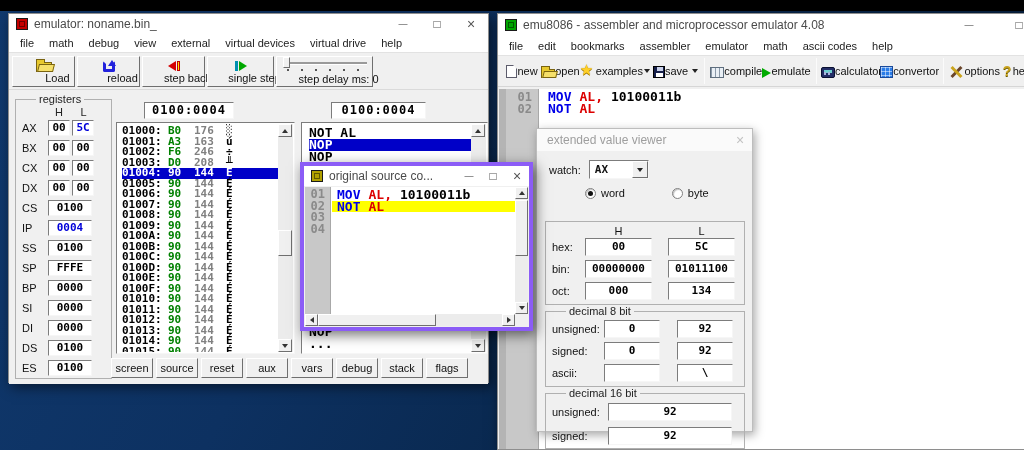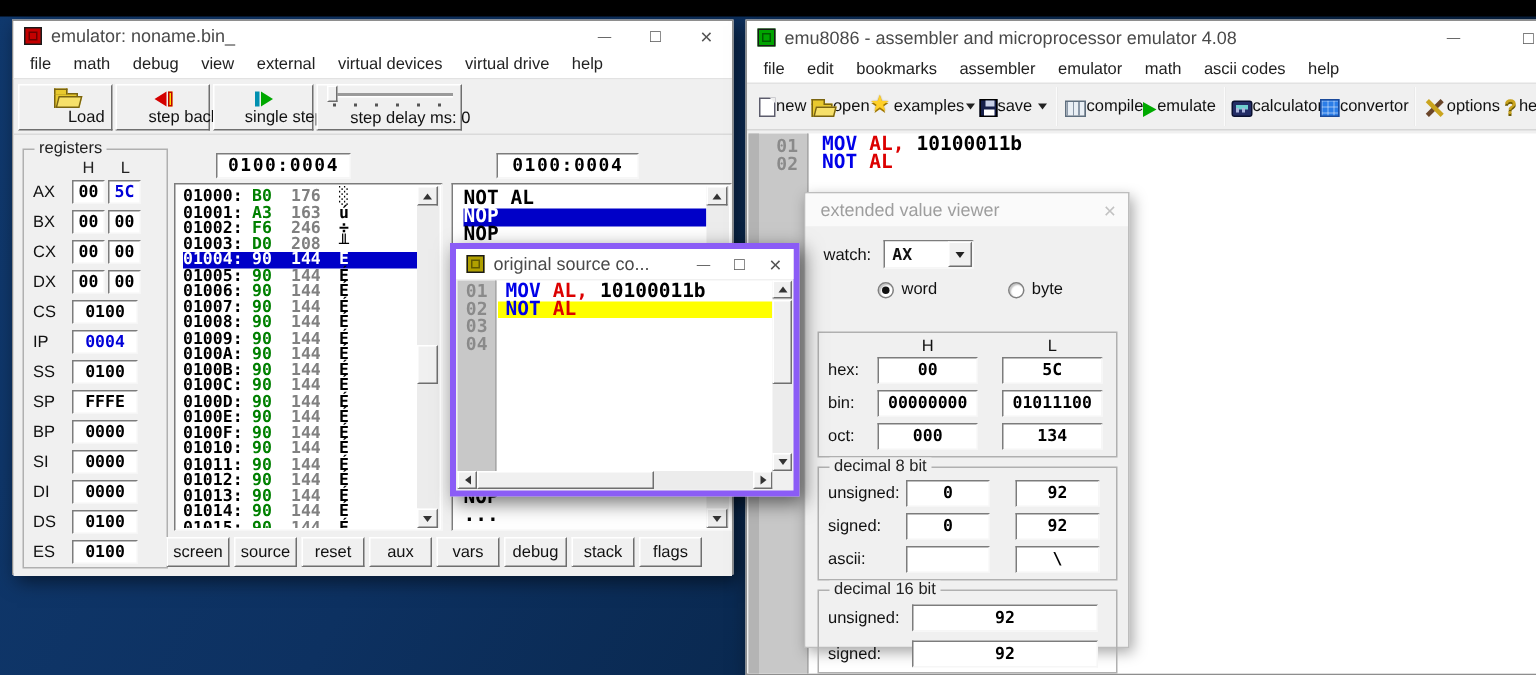--- a/index.html
+++ b/index.html
@@ -21,21 +21,21 @@
   .chip::before{content:"";position:absolute;inset:2px;border:1px solid rgba(0,0,0,.45);}
   .chip.red{background:#c40000;}
   .chip.green{background:#00a400;}
   .chip.gold{background:#b0a000;}
   .menu{display:flex;align-items:center;background:#fff;font-size:11px;color:#222;padding:0 0 0 11px;gap:15px;border-bottom:1px solid #e2e2e2;}
   .mi{white-space:nowrap;}
   
   .raised{background:#f0f0f0;border:1px solid;border-color:#ffffff #6f6f6f #6f6f6f #ffffff;}
   .sunken{background:#fff;border:1px solid;border-color:#7c7c7c #f6f6f6 #f6f6f6 #7c7c7c;}
   .gb{position:absolute;border:1px solid #b0b0b0;}
-  .gb .lg{position:absolute;top:-7px;left:7px;background:#f0f0f0;font-size:11px;color:#222;padding:0 3px;white-space:nowrap;}
+  .gb .lg{position:absolute;top:-7px;left:20px;background:#f0f0f0;font-size:11px;color:#222;padding:0 3px;white-space:nowrap;}
   
   #emu-win{left:8px;top:13px;width:481px;height:370px;}
   #emu-win .tbar{height:20px;}
   #emu-win .menu{height:19px;}
   .etoolbar{height:36px;display:flex;align-items:center;padding:2px 0 2px 3px;background:#f0f0f0;}
   .ebtn{width:63px;height:31px;display:flex;flex-direction:column;align-items:center;justify-content:center;gap:1px;margin-right:2px;font-size:11px;color:#111;}
   .ebtn.wide{width:67px;}
   .ebtn.slider-area{width:97px;}
   .elbl{line-height:11px;white-space:nowrap;margin-left:28px;}
   .emain{position:relative;height:295px;background:#f0f0f0;border-top:1px solid #dadada;}
@@ -216,20 +216,24 @@
       <span class="mi">virtual devices</span>
       <span class="mi">virtual drive</span>
       <span class="mi">help</span>
     </div>
   <div class="etoolbar">
     <div class="ebtn raised">
       <span class="ic ic-folder"></span>
       <span class="elbl">Load</span>
     </div>
     <div class="ebtn raised">
+      <span class="ic ic-reload"></span>
+      <span class="elbl">reload</span>
+    </div>
+    <div class="ebtn raised">
       <span class="icrow">
           <span class="tri l-red"></span>
           <span class="bar-y"></span>
         </span>
       <span class="elbl">step back</span>
     </div>
     <div class="ebtn raised wide">
       <span class="icrow">
           <span class="bar-t"></span>
           <span class="tri r-green"></span>

